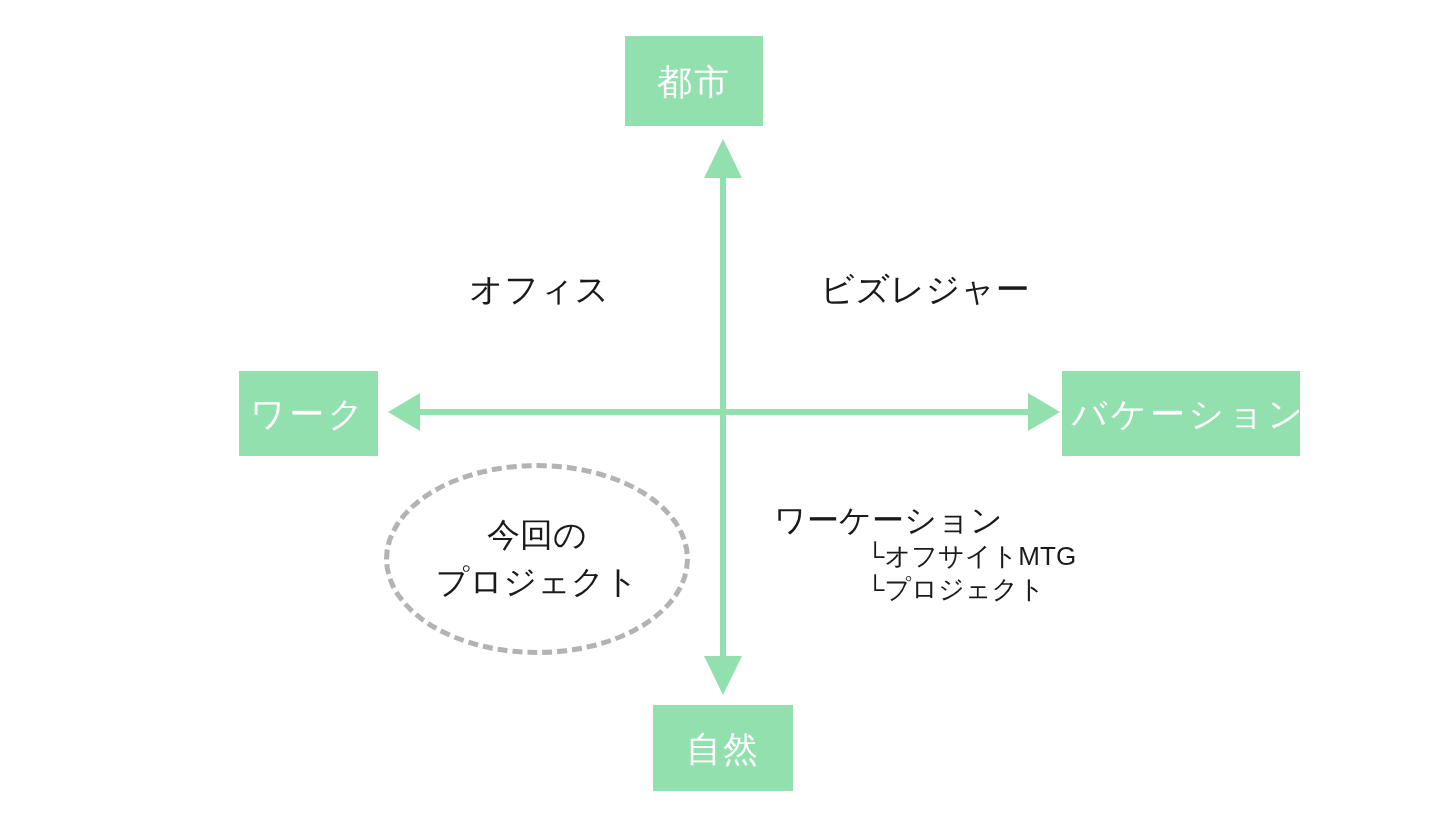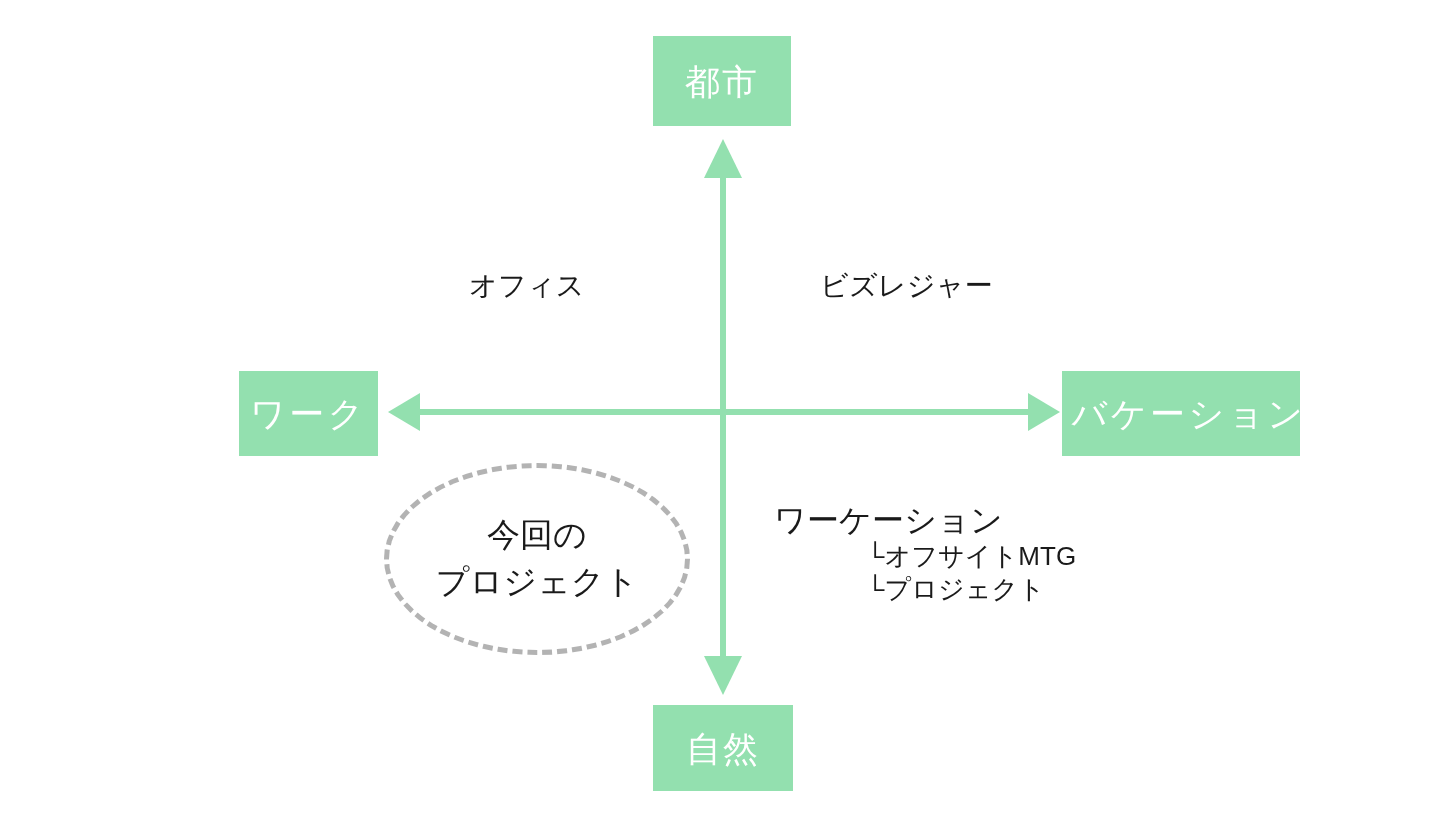--- a/index.html
+++ b/index.html
@@ -39,21 +39,21 @@
   .pole-box .pole-text {
     color: #ffffff;
     font-size: 35px;
     font-weight: 400;
     letter-spacing: 0.06em;
     white-space: nowrap;
     line-height: 1;
   }
 
   #pole-top {
-    left: 653px;
+    left: 625px;
     top: 36px;
     width: 138px;
     height: 90px;
   }
   #pole-bottom {
     left: 653px;
     top: 705px;
     width: 140px;
     height: 86px;
   }
@@ -74,21 +74,21 @@
     transform: translateX(8px);
   }
   #pole-left .pole-text {
     letter-spacing: 0.10em;
   }
 
   
   .quadrant-label {
     position: absolute;
     color: #1a1a1a;
-    font-size: 28px;
+    font-size: 34px;
     line-height: 1;
     white-space: nowrap;
     letter-spacing: 0.01em;
   }
   #quadrant-office  { left: 469px; top: 272px; }
   #quadrant-bleisure{ left: 820px; top: 272px; }
 
   
   #workation-block {
     position: absolute;

